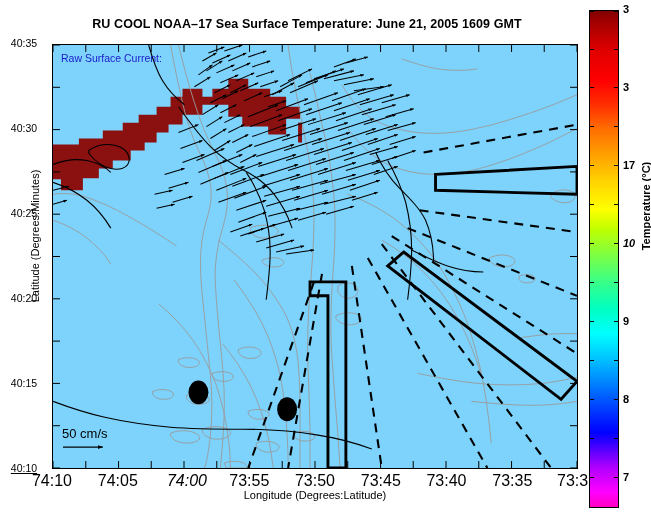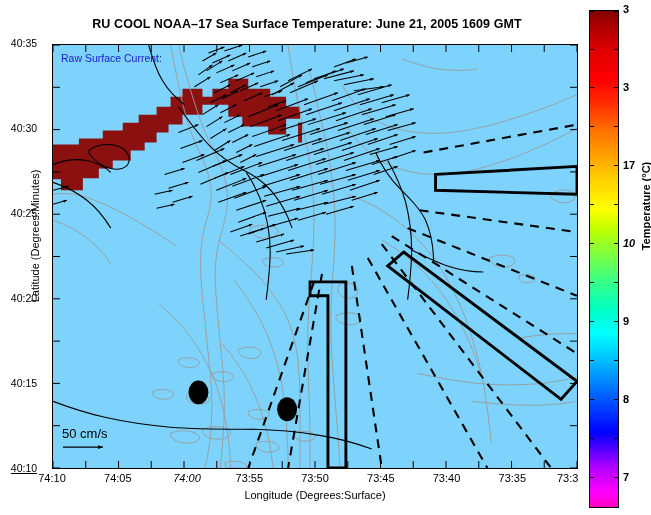--- a/index.html
+++ b/index.html
@@ -66,21 +66,21 @@
     white-space: nowrap;
     line-height: 14px;
   }
   .annot-1 { left: 60px; top: 50px; }
   .annot-2 { left: 60px; top: 64px; }
 
   
   .xtick {
     position: absolute;
     top: 472px;
-    font-size: 11px;
+    font-size: 16px;
     color: #000000;
     text-align: center;
     width: 46px;
     margin-left: -23px;
     white-space: nowrap;
   }
   .ytick {
     position: absolute;
     left: 2px;
     width: 44px;
@@ -548,21 +548,21 @@
   <div class="xtick" style="left:512.3px;">73:35</div>
   <div class="xtick" style="left:574px; width:34px; margin-left:-17px; text-align:left;">73:3</div>
 
   <div class="ytick" style="top:44px;">40:35</div>
   <div class="ytick" style="top:129px;">40:30</div>
   <div class="ytick" style="top:214px;">40:25</div>
   <div class="ytick" style="top:299px;">40:20</div>
   <div class="ytick" style="top:384px;">40:15</div>
   <div class="ytick" style="top:469px;text-decoration:underline;">40:10</div>
 
-  <div class="xlabel">Longitude (Degrees:Surface)</div>
+  <div class="xlabel">Longitude (Degrees:Latitude)</div>
   <div class="ylabel">Latitude (Degrees:Minutes)</div>
 
   <div class="cbar"></div>
   <div class="cbar-ticks">
     <div class="cbar-tick" style="top:1px;"></div>
     <div class="cbar-tick left" style="top:1px;"></div>
     <div class="cbar-tick" style="top:39px;"></div>
     <div class="cbar-tick left" style="top:39px;"></div>
     <div class="cbar-tick" style="top:77px;"></div>
     <div class="cbar-tick left" style="top:77px;"></div>

